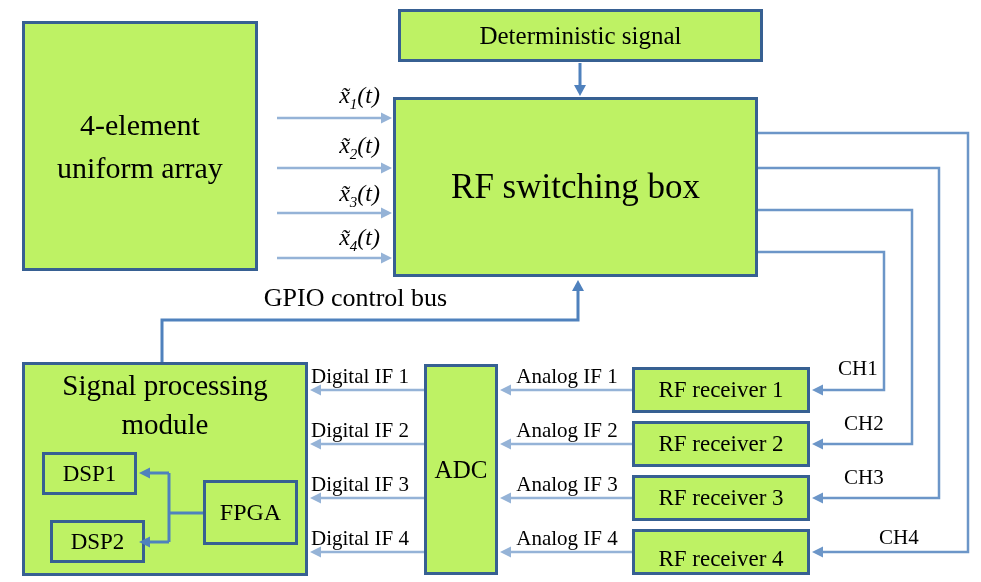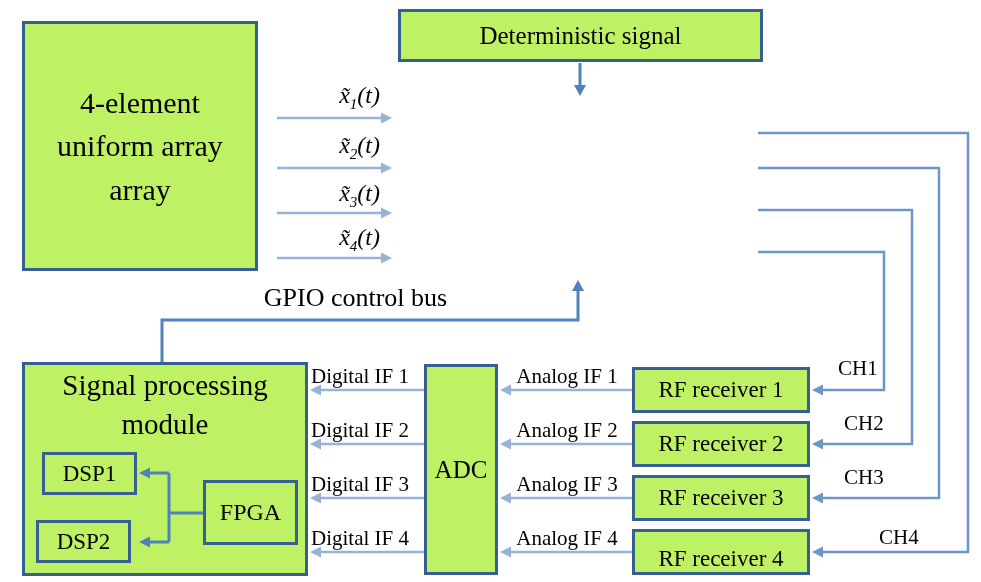--- a/index.html
+++ b/index.html
@@ -30,21 +30,21 @@
   .hl{fill:var(--connector-light);stroke:none;}
   .hm{fill:var(--connector-medium);stroke:none;}
   .hr{fill:var(--connector-route);stroke:none;}
 
   .array-box{left:22px;top:21px;width:236px;height:250px;font-size:30px;line-height:1.45;}
   .det-box{left:398px;top:9px;width:365px;height:53px;font-size:25px;}
   .rf-box{left:393px;top:97px;width:365px;height:180px;font-size:35px;}
   .spm-box{left:22px;top:362px;width:286px;height:214px;}
   .spm-title{left:22px;top:366px;width:286px;text-align:center;font-size:29px;line-height:1.35;}
   .dsp1-box{left:42px;top:452px;width:95px;height:43px;font-size:23px;}
-  .dsp2-box{left:36px;top:520px;width:95px;height:43px;font-size:23px;text-align:center;}
+  .dsp2-box{left:50px;top:520px;width:95px;height:43px;font-size:23px;text-align:center;}
   .fpga-box{left:203px;top:480px;width:95px;height:65px;font-size:24px;}
   .adc-box{left:424px;top:364px;width:74px;height:211px;font-size:25px;}
   .rcv{left:632px;width:178px;height:46px;font-size:23px;}
   .rcv1{top:367px;} .rcv2{top:421px;} .rcv3{top:475px;} .rcv4{top:529px;justify-content:flex-end;}
 
   .gpio-lbl{left:233px;top:283px;width:245px;text-align:center;font-size:26px;}
   .sig{left:295px;width:85px;text-align:right;font-size:24px;font-style:italic;}
   .sig sub{font-size:15px;font-style:italic;}
   .sig1{top:82px;} .sig2{top:132px;} .sig3{top:180px;} .sig4{top:224px;}
   .dif{left:311px;width:109px;font-size:21px;}
@@ -143,27 +143,29 @@
     <g>
       <path class="md" d="M203,513 H169 M169,473 V542 M169,473 H150 M169,542 H150"></path>
       <polygon class="hm" points="139,473 150,467.5 150,478.5"></polygon>
       <polygon class="hm" points="139,542 150,536.5 150,547.5"></polygon>
     </g>
   </svg>
 
   <div class="box array-box">
     <div>4-element</div>
     <div>uniform array</div>
-    <div>array</div>
   </div>
 
   <div class="box det-box">
     <div>Deterministic signal</div>
   </div>
 
+  <div class="box rf-box">
+    <div>RF switching box</div>
+  </div>
 
   <div class="box spm-box"></div>
   <div class="lbl spm-title">
     <div>Signal processing</div>
     <div>module</div>
   </div>
 
   <div class="box dsp1-box">
     <div>DSP1</div>
   </div>

